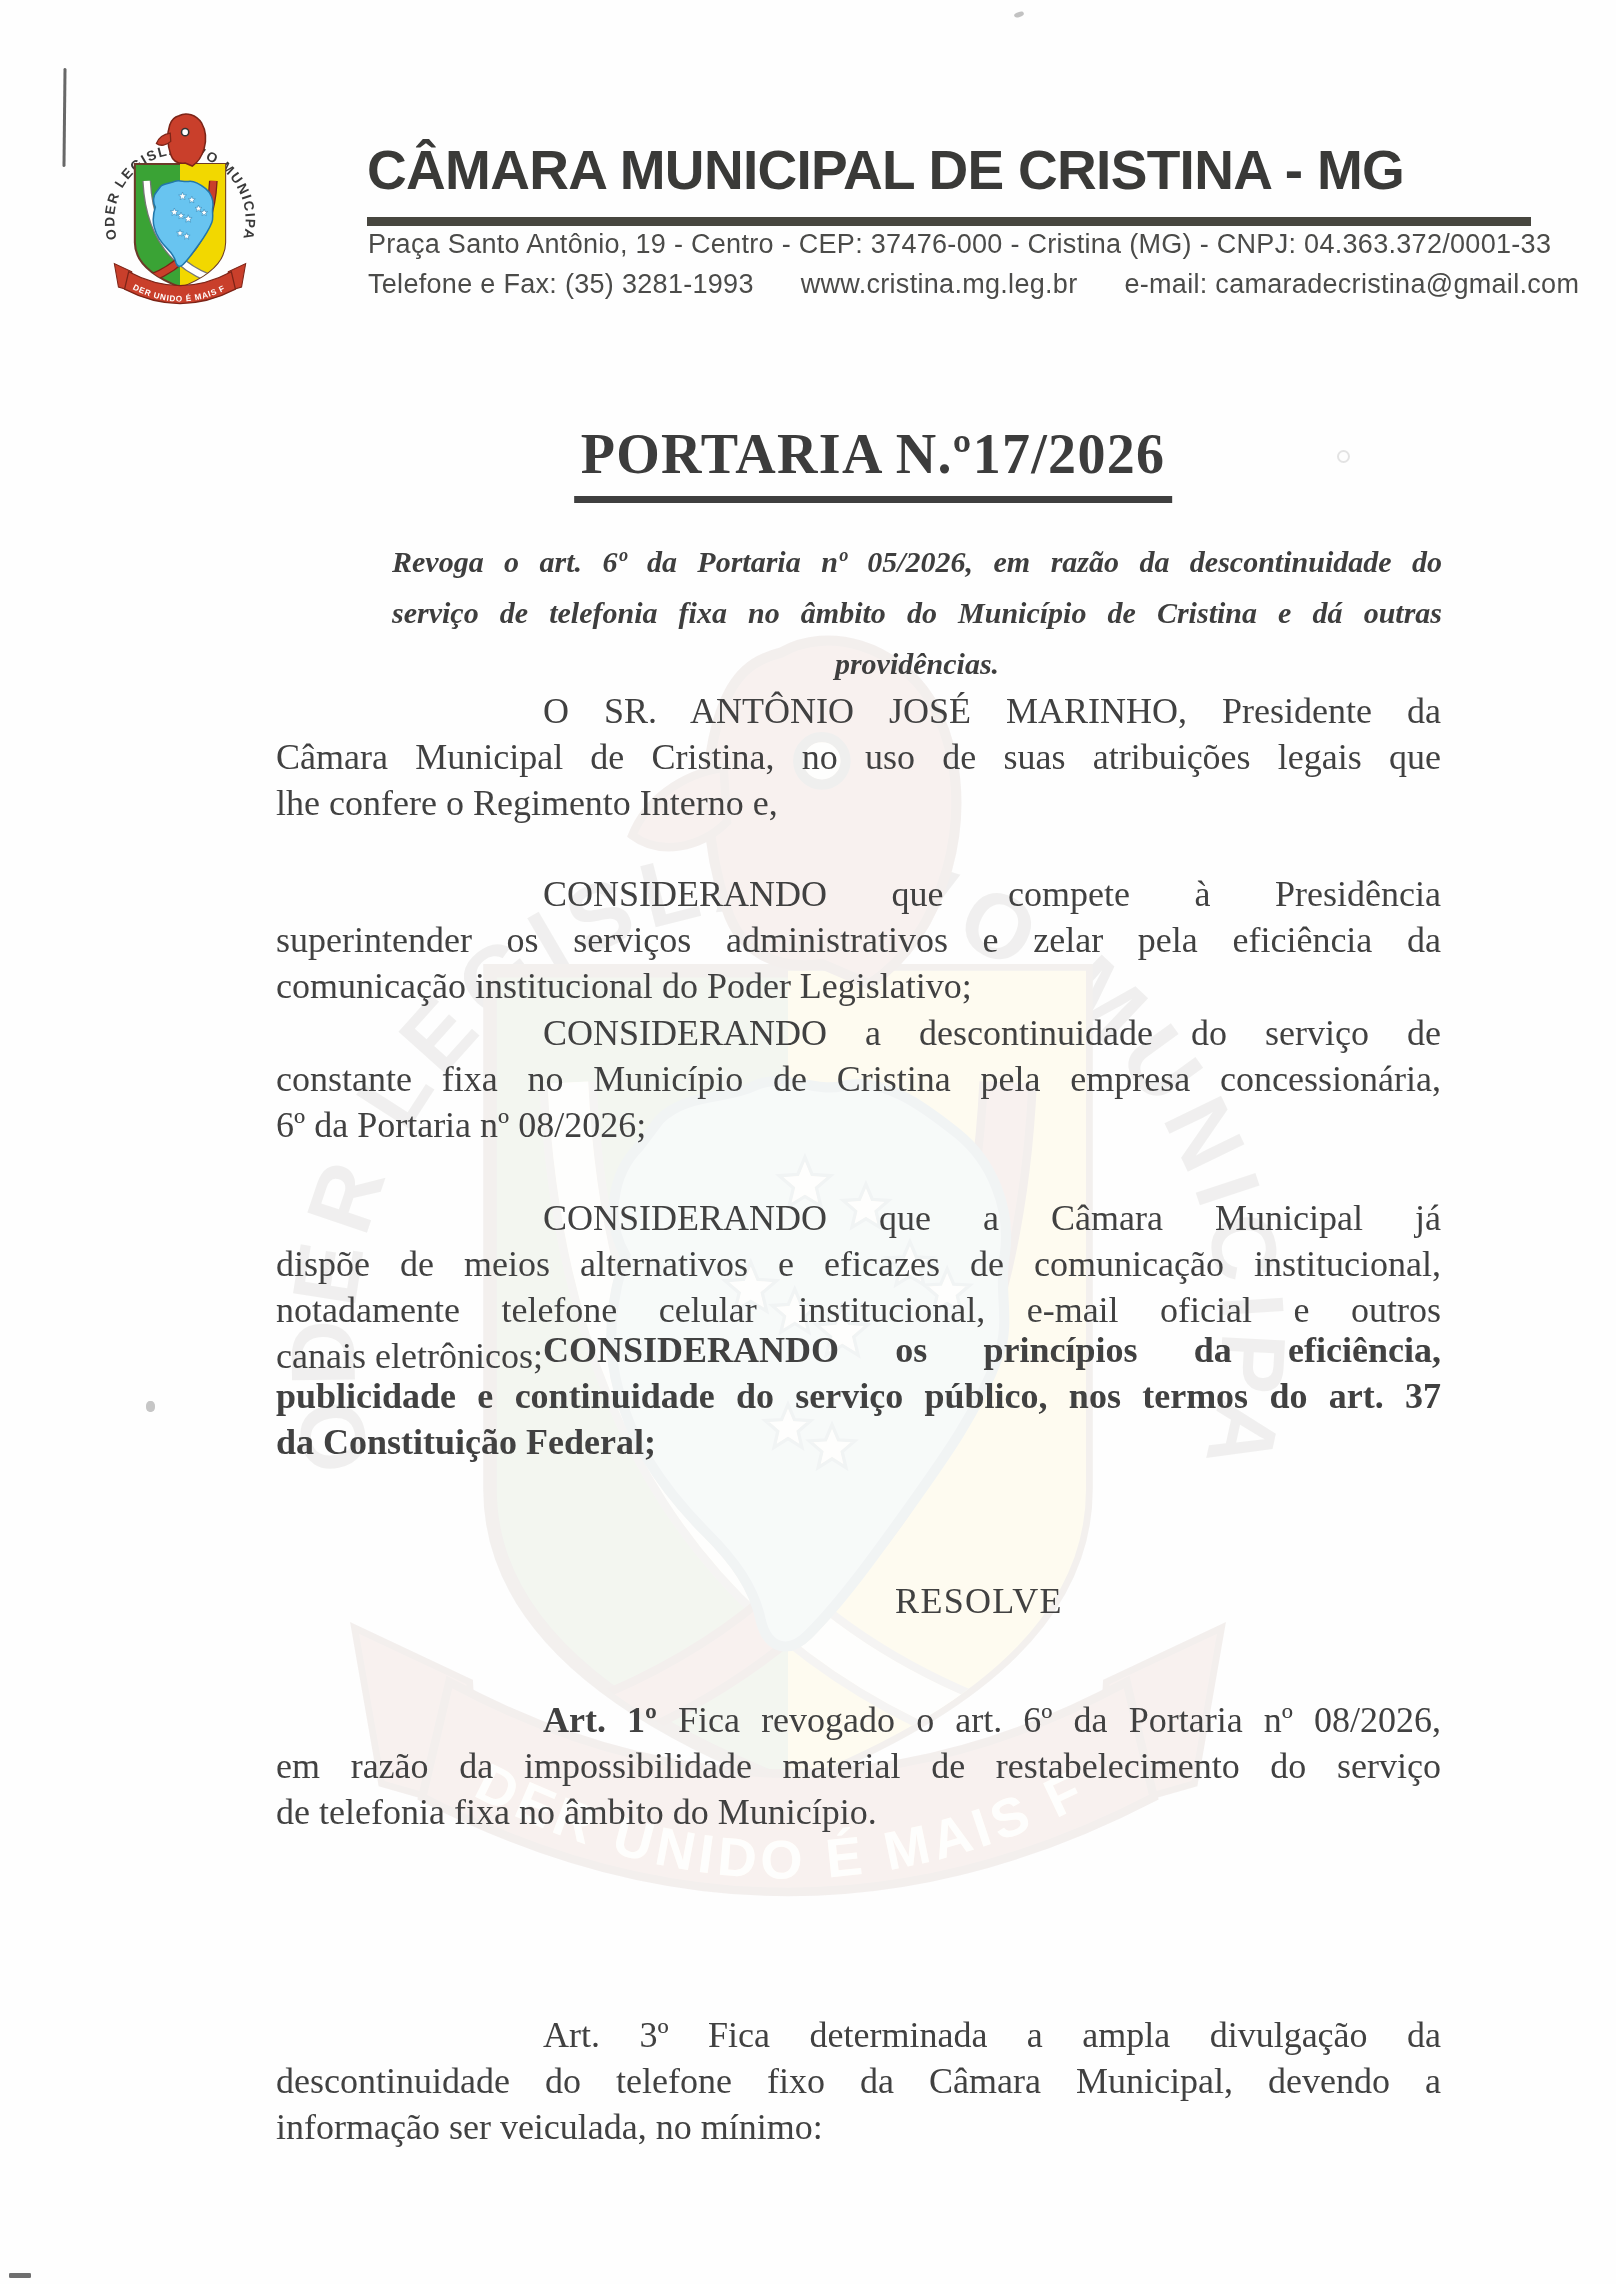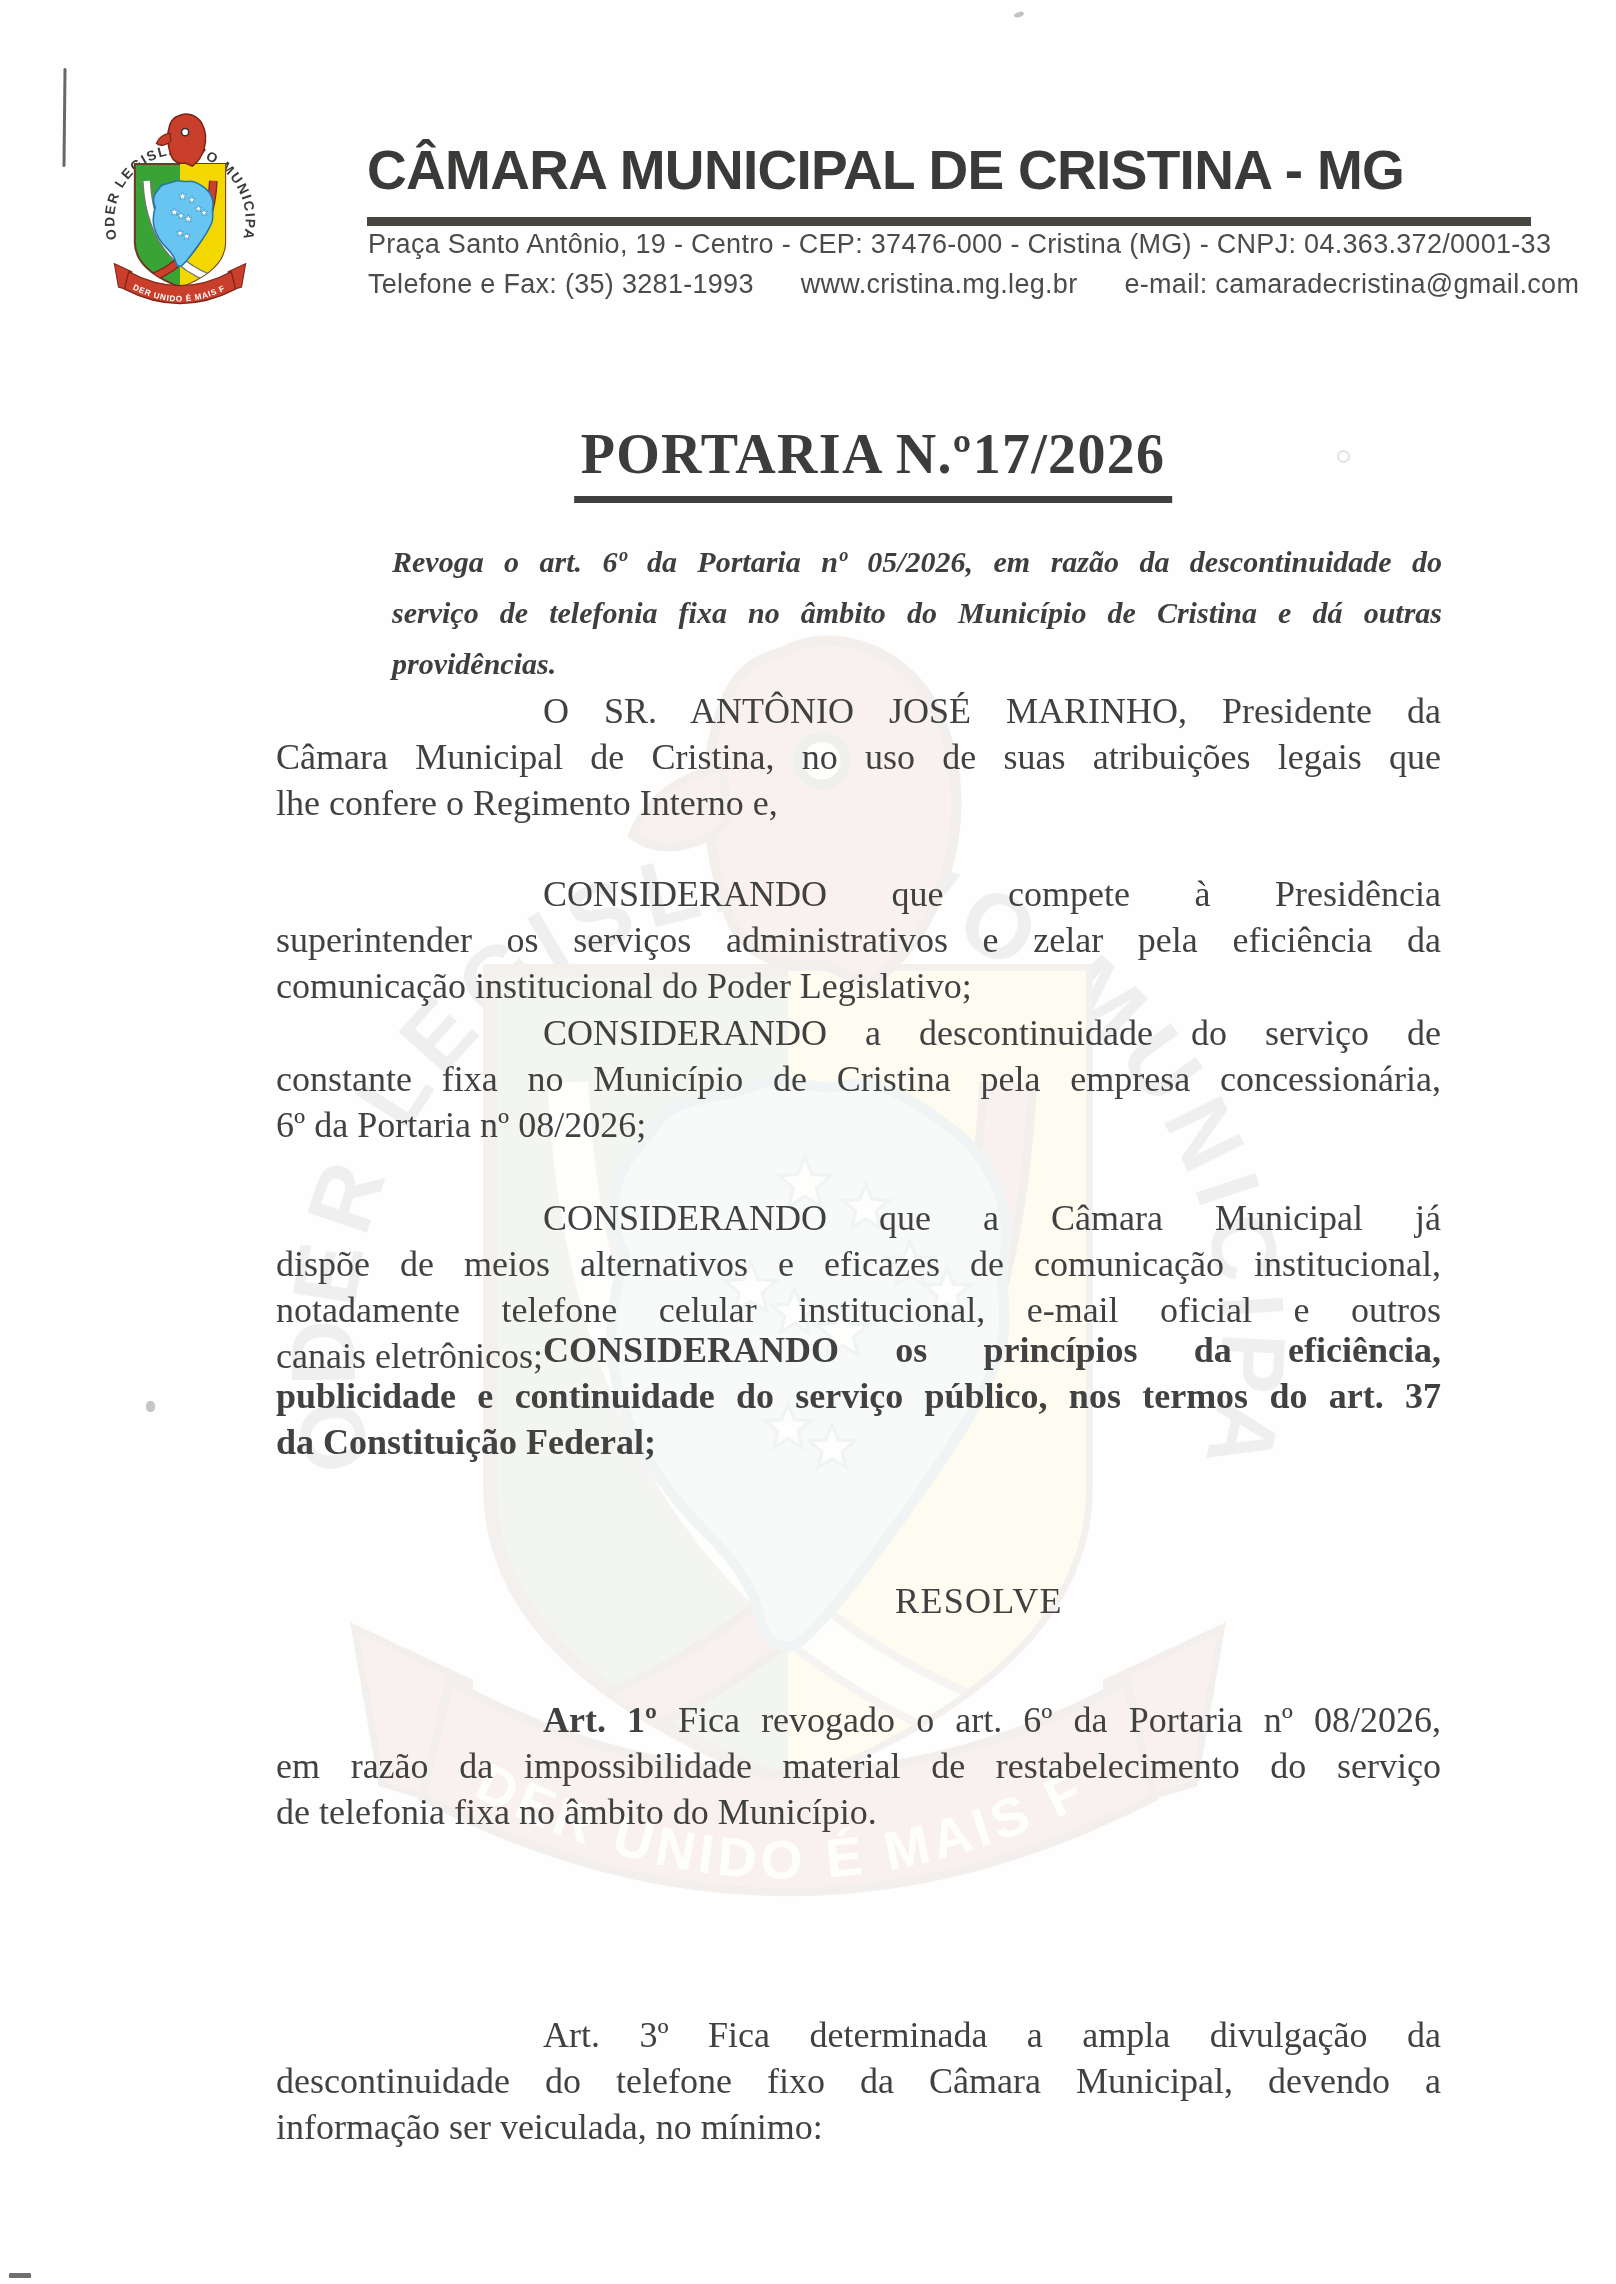--- a/index.html
+++ b/index.html
@@ -47,21 +47,21 @@
   }
   .para{position:absolute;left:276px;width:1165px;font-size:36px;line-height:46px;color:#414141;}
   .p1{top:688px;} .p2{top:871px;} .p3{top:1010px;} .p4{top:1195px;}
   .p5{top:1327px;font-weight:bold;} .p6{top:1697px;} .p7{top:1864px;} .p8{top:2012px;}
   .resolve{
     position:absolute;left:276px;top:1580px;width:1165px;padding-left:241px;box-sizing:border-box;
     font-size:36px;letter-spacing:1.3px;color:#414141;text-align:center;
   }
   .ln{text-align:justify;}
   .ln.j{text-align-last:justify;}
-  .ln.r{text-align:left;}
+  .ln.r{text-align:center;}
   .ln.ind{padding-left:267px;}
   .bold{font-weight:bold;}
   
   .art{position:absolute;pointer-events:none;}
   .a-vline{left:63px;top:68px;width:2.6px;height:99px;background:#4e4e4e;border-radius:2px;opacity:.85;transform:rotate(.6deg);}
   .a-top-speck{left:1014px;top:11.7px;width:10.4px;height:5.2px;background:#9a9a9a;border-radius:50%;opacity:.6;transform:rotate(-18deg);}
   .a-margin-speck{left:146px;top:1401px;width:8.5px;height:11px;background:#8d8d8d;border-radius:45%;opacity:.5;}
   .a-title-ring{left:1337px;top:450px;width:9px;height:9px;border:2px solid #c4c4c4;border-radius:50%;opacity:.45;}
   .a-corner{left:9px;top:2273px;width:22px;height:4.6px;background:#3f3f3f;opacity:.75;border-radius:1.3px;}
 </style>

